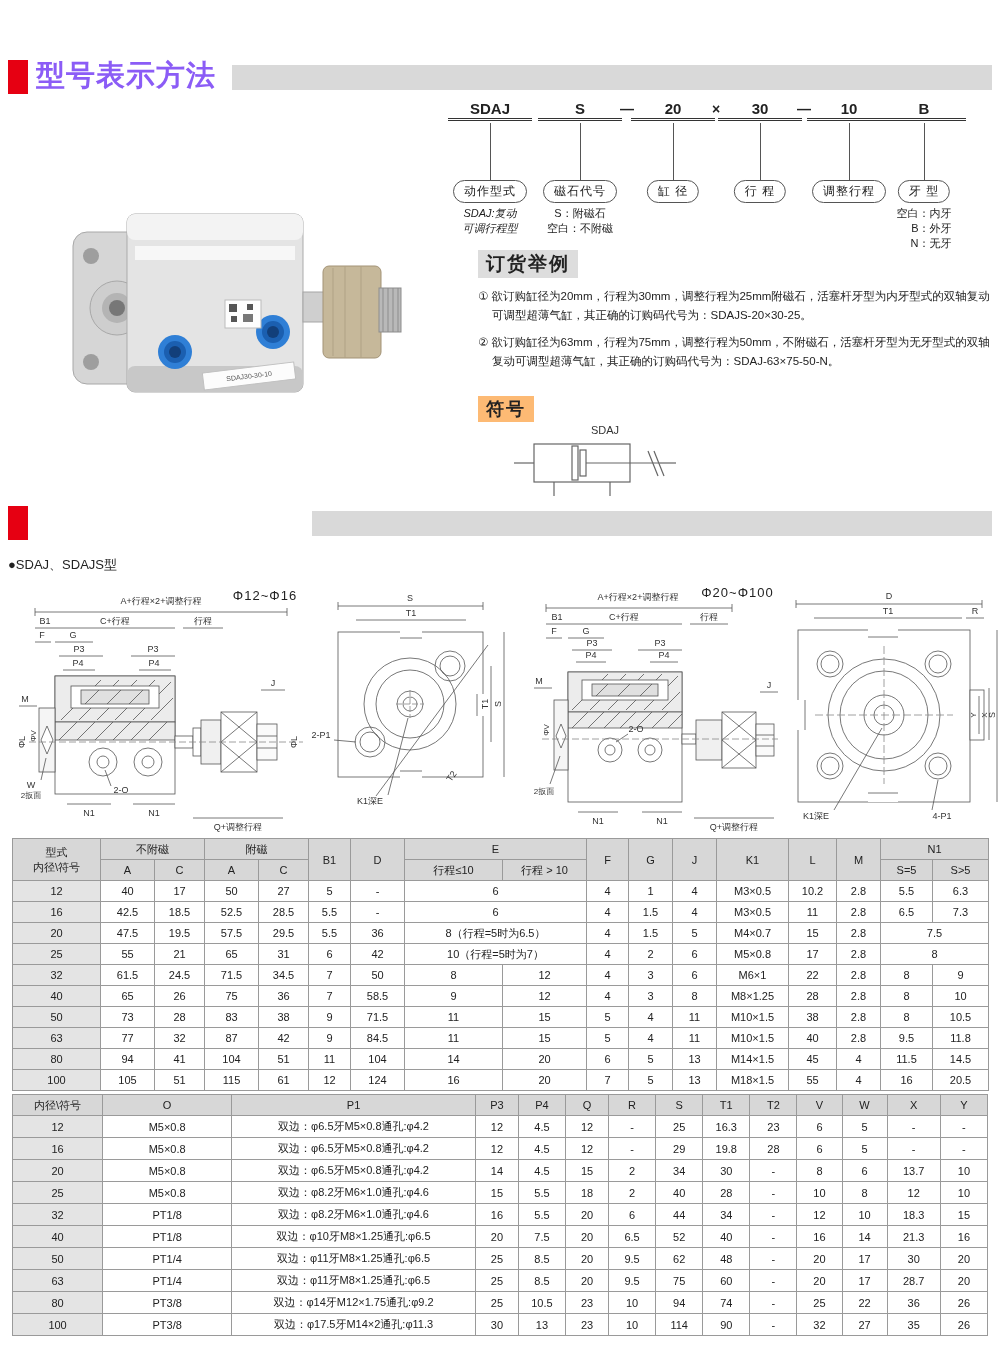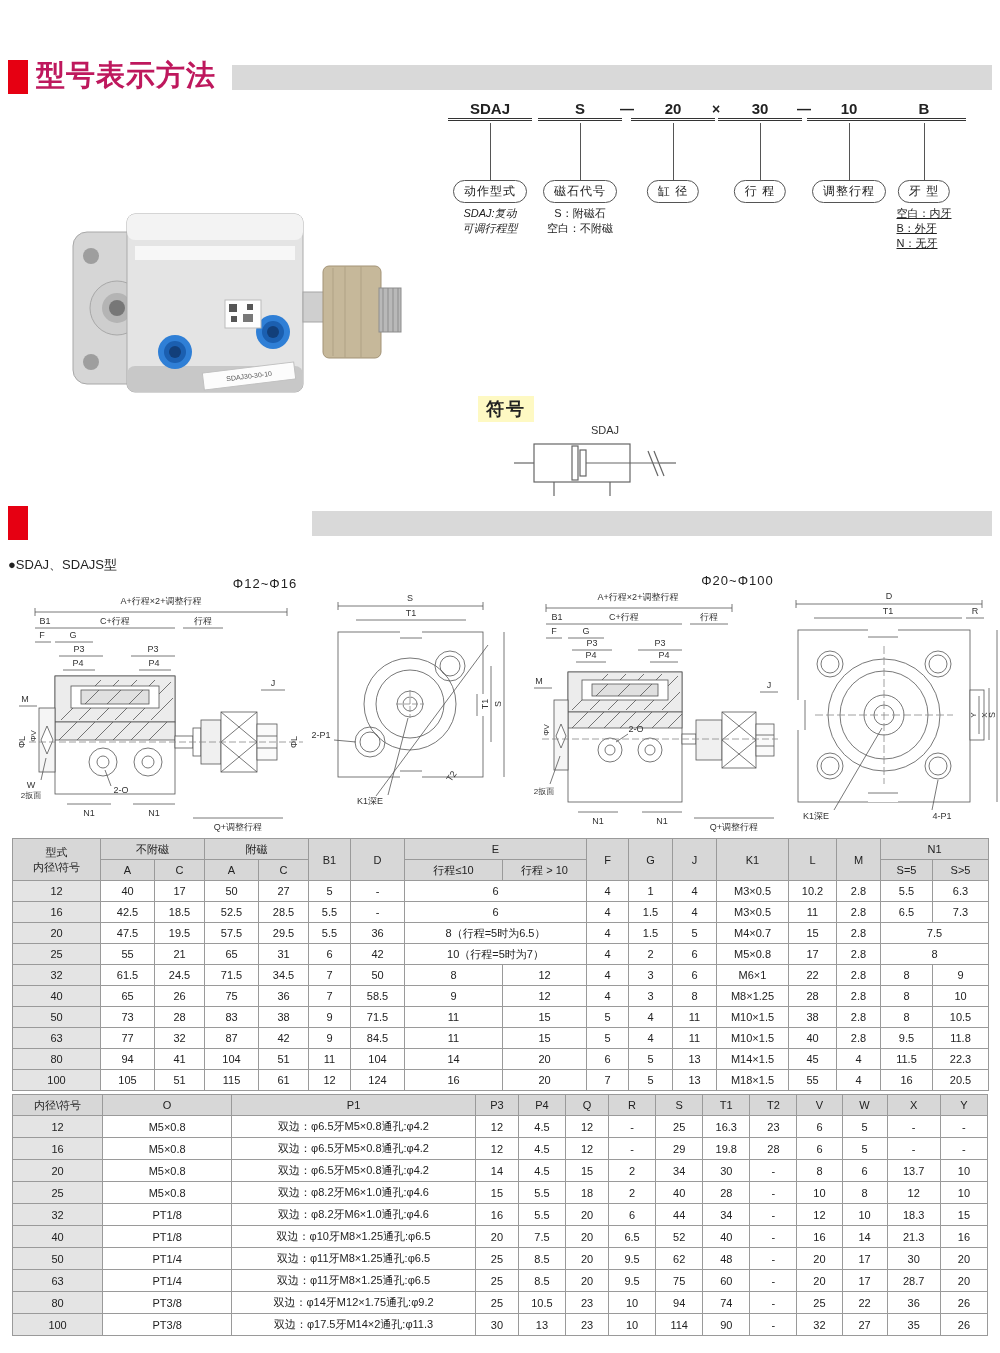--- a/index.html
+++ b/index.html
@@ -1,44 +1,44 @@
 <!DOCTYPE html>
 <html><head>
 <meta charset="utf-8">
 <style>
   html,body{margin:0;padding:0;background:#fff;}
   body{font-family:"Liberation Sans","DejaVu Sans",sans-serif;color:#222;}
   #page{position:relative;width:1000px;height:1353px;background:#fff;overflow:hidden;}
 
   .red-sq{position:absolute;width:20px;height:34px;background:#e60012;}
-  .sec-title{position:absolute;font-size:29px;font-weight:bold;color:#be185d;letter-spacing:1px;white-space:nowrap;}
+  .sec-title{position:absolute;font-size:29px;font-weight:bold;color:#8b5cf6;letter-spacing:1px;white-space:nowrap;}
   .gray-bar{position:absolute;height:25px;background:#d9d9d9;}
 
   
   .mdl{position:absolute;left:440px;top:100px;width:560px;height:152px;}
   .mdl .code{position:absolute;top:0;width:84px;margin-left:-42px;text-align:center;font-weight:bold;font-size:15px;border-bottom:3px double #333;padding-bottom:1px;}
   .mdl .sep{position:absolute;top:1px;transform:translateX(-50%);font-weight:bold;font-size:14px;}
   .mdl .vline{position:absolute;top:23px;width:1px;height:57px;background:#555;}
   .mdl .pill{position:absolute;top:80px;transform:translateX(-50%);border:1px solid #555;border-radius:12px;padding:2px 10px;font-size:12px;white-space:nowrap;letter-spacing:1px;}
   .mdl .notes{position:absolute;top:106px;transform:translateX(-50%);font-size:11px;line-height:15px;text-align:center;white-space:nowrap;}
-  .mdl .notes.nright{text-align:left;text-decoration:underline;}
+  .mdl .notes.nright{text-align:right;}
 
   
   .ord{position:absolute;left:478px;top:250px;width:512px;}
   .ord-title{display:inline-block;background:#ddd;font-size:19px;font-weight:bold;padding:1px 8px;letter-spacing:2px;}
   .ord p{margin:9px 0 0;font-size:11.5px;line-height:1.62;padding-left:14px;text-indent:-14px;}
 
   
-  .symtitle{position:absolute;left:478px;top:396px;display:inline-block;background:#fef9c3;font-size:18px;font-weight:bold;padding:1px 8px;letter-spacing:2px;}
+  .symtitle{position:absolute;left:478px;top:396px;display:inline-block;background:#fdba74;font-size:18px;font-weight:bold;padding:1px 8px;letter-spacing:2px;}
   .symrow{position:absolute;left:505px;top:424px;width:470px;display:flex;gap:70px;}
   .sym{width:200px;text-align:center;}
   .sym .symlabel{font-size:11px;color:#333;}
 
   .subtitle{position:absolute;left:8px;top:556px;font-size:13px;}
-  .phi{position:absolute;font-size:13px;text-align:center;letter-spacing:1px;}
+  .phi{position:absolute;font-size:13px;text-align:center;letter-spacing:1px;margin-top:12px;}
 
   
   .dimtable{position:absolute;left:12px;border-collapse:collapse;table-layout:fixed;width:976px;font-size:11px;}
   .dimtable td,.dimtable th{border:1px solid #9a9a9a;text-align:center;vertical-align:middle;padding:0 2px;height:20px;font-weight:normal;overflow:hidden;white-space:nowrap;}
   .dimtable thead th{background:#d7d7d7;}
   .dimtable td.rowlabel{background:#e4e4e4;}
   #table1{top:838px;}
   #table2{top:1094px;}
   #table2 td{height:21px;}
 
@@ -128,20 +128,25 @@
     <line x1="268" y1="88" x2="268" y2="176" stroke="#b0a285"></line>
     <line x1="280" y1="86" x2="280" y2="178" stroke="#b0a285"></line>
     <line x1="296" y1="86" x2="296" y2="178" stroke="#b0a285"></line>
     <rect x="314" y="108" width="22" height="44" fill="#b9b9b9" stroke="#8d8d8d"></rect>
     <line x1="318" y1="108" x2="318" y2="152" stroke="#8d8d8d"></line>
     <line x1="323" y1="108" x2="323" y2="152" stroke="#8d8d8d"></line>
     <line x1="328" y1="108" x2="328" y2="152" stroke="#8d8d8d"></line>
     <line x1="333" y1="108" x2="333" y2="152" stroke="#8d8d8d"></line>
   </svg>
 
+  <div class="ord">
+    <span class="ord-title">订货举例</span>
+    <p>① 欲订购缸径为20mm，行程为30mm，调整行程为25mm附磁石，活塞杆牙型为内牙型式的双轴复动可调型超薄气缸，其正确的订购码代号为：SDAJS-20×30-25。</p>
+    <p>② 欲订购缸径为63mm，行程为75mm，调整行程为50mm，不附磁石，活塞杆牙型为无牙型式的双轴复动可调型超薄气缸，其正确的订购码代号为：SDAJ-63×75-50-N。</p>
+  </div>
 
   <span class="symtitle">符号</span>
   <div class="symrow">
     <div class="sym">
       <div class="symlabel">SDAJ</div>
       <svg width="190" height="62" viewBox="0 0 190 62">
         <g stroke="#666" fill="none" stroke-width="1.2">
           <rect x="24" y="8" width="96" height="38" fill="#fff"></rect>
           <rect x="62" y="10" width="6" height="34" fill="#fff"></rect>
           <rect x="70" y="14" width="6" height="26" fill="#fff"></rect>
@@ -624,21 +629,21 @@
           <td>104</td>
           <td>14</td>
           <td>20</td>
           <td>6</td>
           <td>5</td>
           <td>13</td>
           <td>M14×1.5</td>
           <td>45</td>
           <td>4</td>
           <td>11.5</td>
-          <td>22.3</td>
+          <td>14.5</td>
         </tr>
         <tr>
           <td class="rowlabel">100</td>
           <td>105</td>
           <td>51</td>
           <td>115</td>
           <td>61</td>
           <td>12</td>
           <td>124</td>
           <td>16</td>

